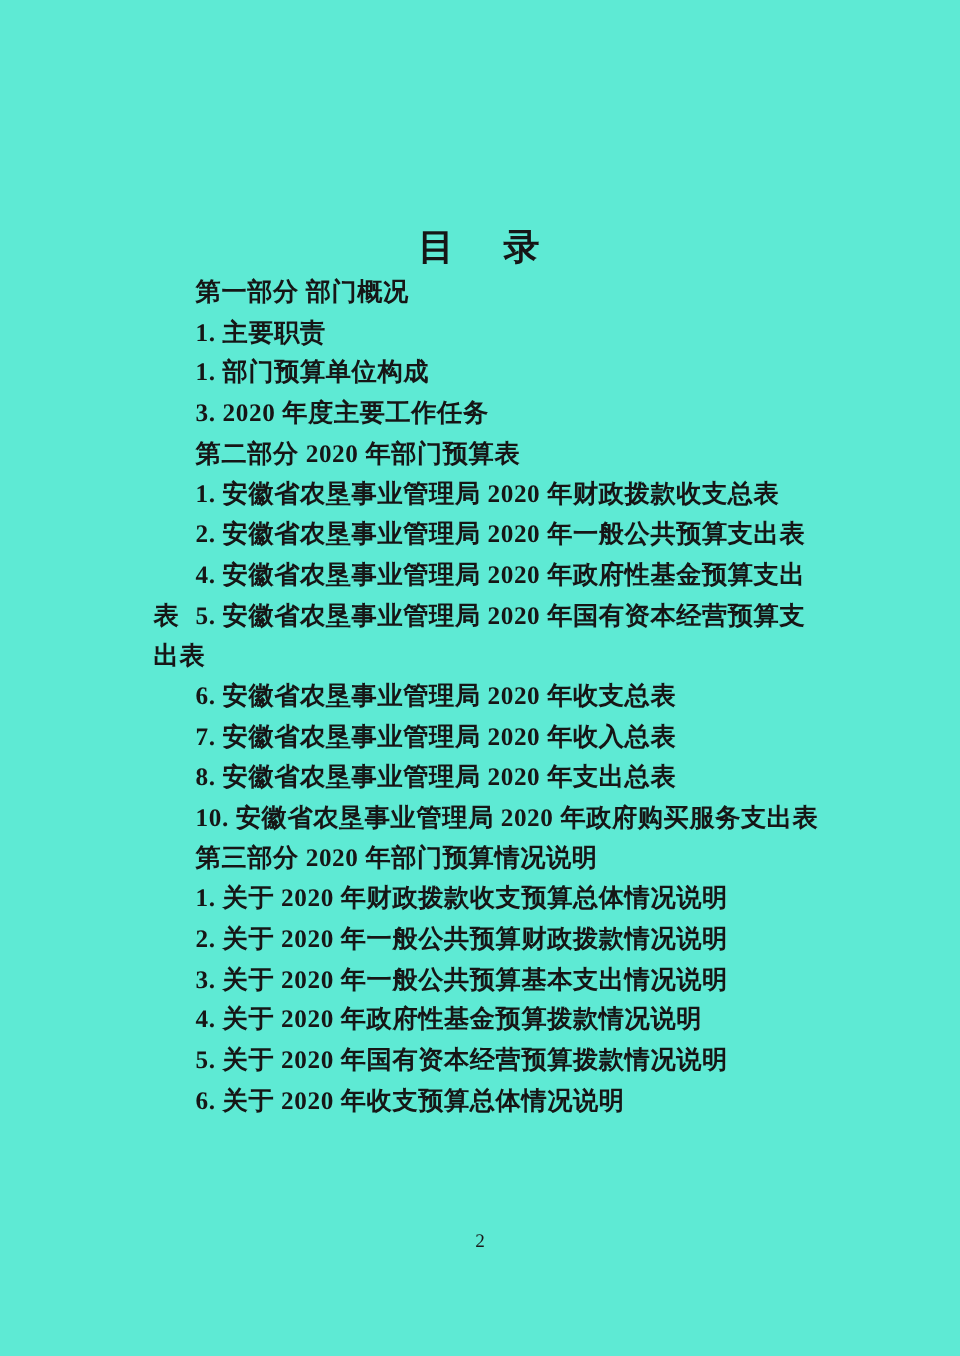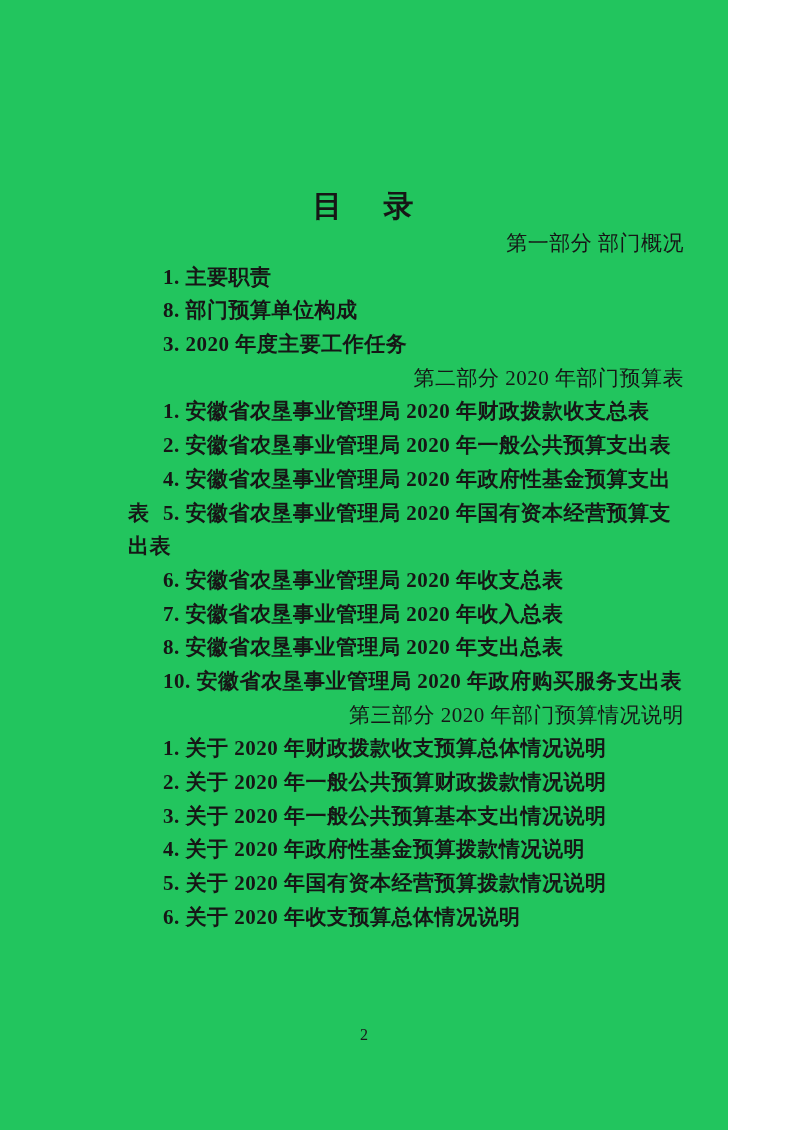--- a/index.html
+++ b/index.html
@@ -3,22 +3,22 @@
 <meta charset="utf-8">
 <style>
   * { margin: 0; padding: 0; box-sizing: border-box; }
   html, body { background: #ffffff; }
   body {
     width: 800px; height: 1130px;
     font-family: "Liberation Serif", "DejaVu Serif", serif;
   }
   .page {
     position: relative;
-    width: 728px; height: 1130px;
-    background: #22c55e;
+    width: 800px; height: 1130px;
+    background: #5eead4;
     color: #161616;
     overflow: hidden;
   }
   .doc-title {
     position: absolute;
     top: 186px; left: 0; width: 100%;
     text-align: center;
     font-size: 30px;
     font-weight: 700;
     letter-spacing: 2px;
@@ -27,25 +27,24 @@
   }
   .toc {
     position: absolute;
     top: 227px; left: 128px;
     width: 556px;
     font-size: 21px;
     line-height: 33.7px;
     letter-spacing: 0.5px;
   }
   .toc-heading {
-    font-weight: 400;
+    font-weight: 700;
     text-indent: 35px;
     word-break: break-all;
     height: 33.7px;
-    text-align: right;
   }
   .toc-item {
     font-weight: 700;
     text-indent: 35px;
     word-break: break-all;
     height: 33.7px;
   }
   .toc-item.two-line { height: 67.4px; }
   .page-number {
     position: absolute;
@@ -59,21 +58,21 @@
 <body>
 
 <div class="page">
 
   <div class="doc-title">目  录</div>
 
   <div class="toc">
 
     <div class="toc-heading">第一部分 部门概况</div>
     <div class="toc-item">1. 主要职责</div>
-    <div class="toc-item">8. 部门预算单位构成</div>
+    <div class="toc-item">1. 部门预算单位构成</div>
     <div class="toc-item">3. 2020 年度主要工作任务</div>
 
     <div class="toc-heading">第二部分 2020 年部门预算表</div>
     <div class="toc-item">1. 安徽省农垦事业管理局 2020 年财政拨款收支总表</div>
     <div class="toc-item">2. 安徽省农垦事业管理局 2020 年一般公共预算支出表</div>
     <div class="toc-item">4. 安徽省农垦事业管理局 2020 年政府性基金预算支出表</div>
     <div class="toc-item two-line">5. 安徽省农垦事业管理局 2020 年国有资本经营预算支出表</div>
     <div class="toc-item">6. 安徽省农垦事业管理局 2020 年收支总表</div>
     <div class="toc-item">7. 安徽省农垦事业管理局 2020 年收入总表</div>
     <div class="toc-item">8. 安徽省农垦事业管理局 2020 年支出总表</div>

